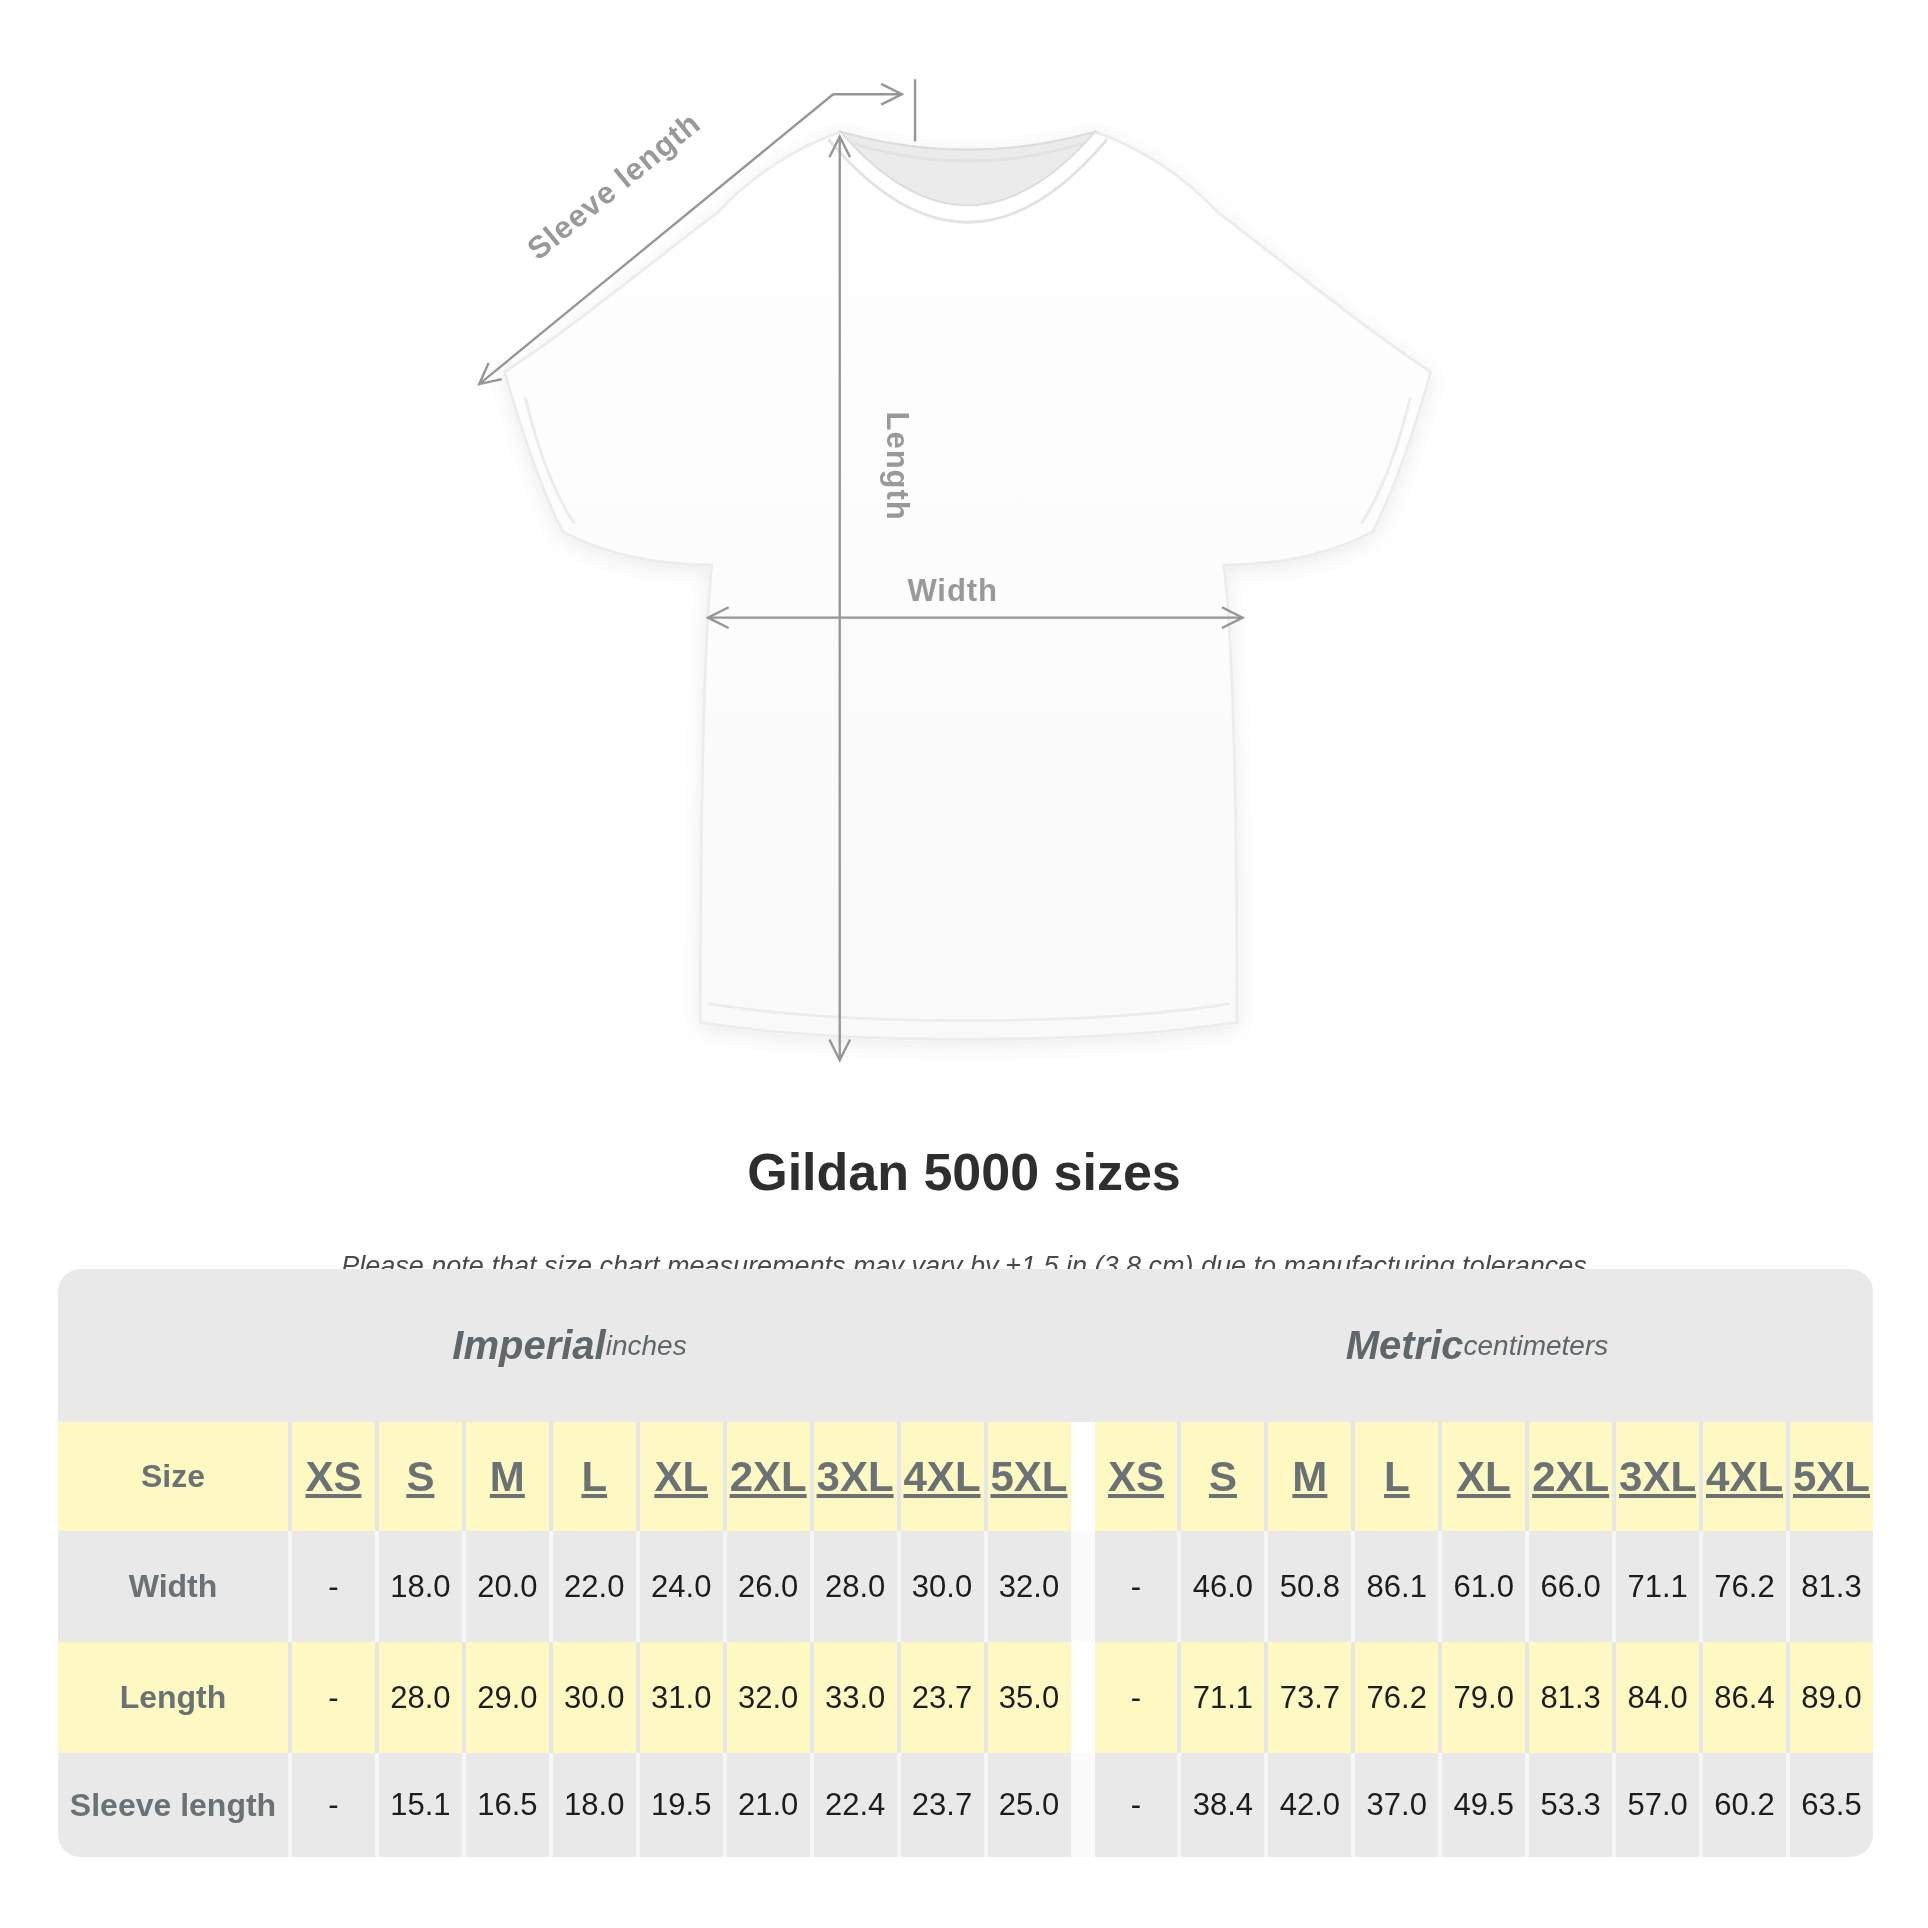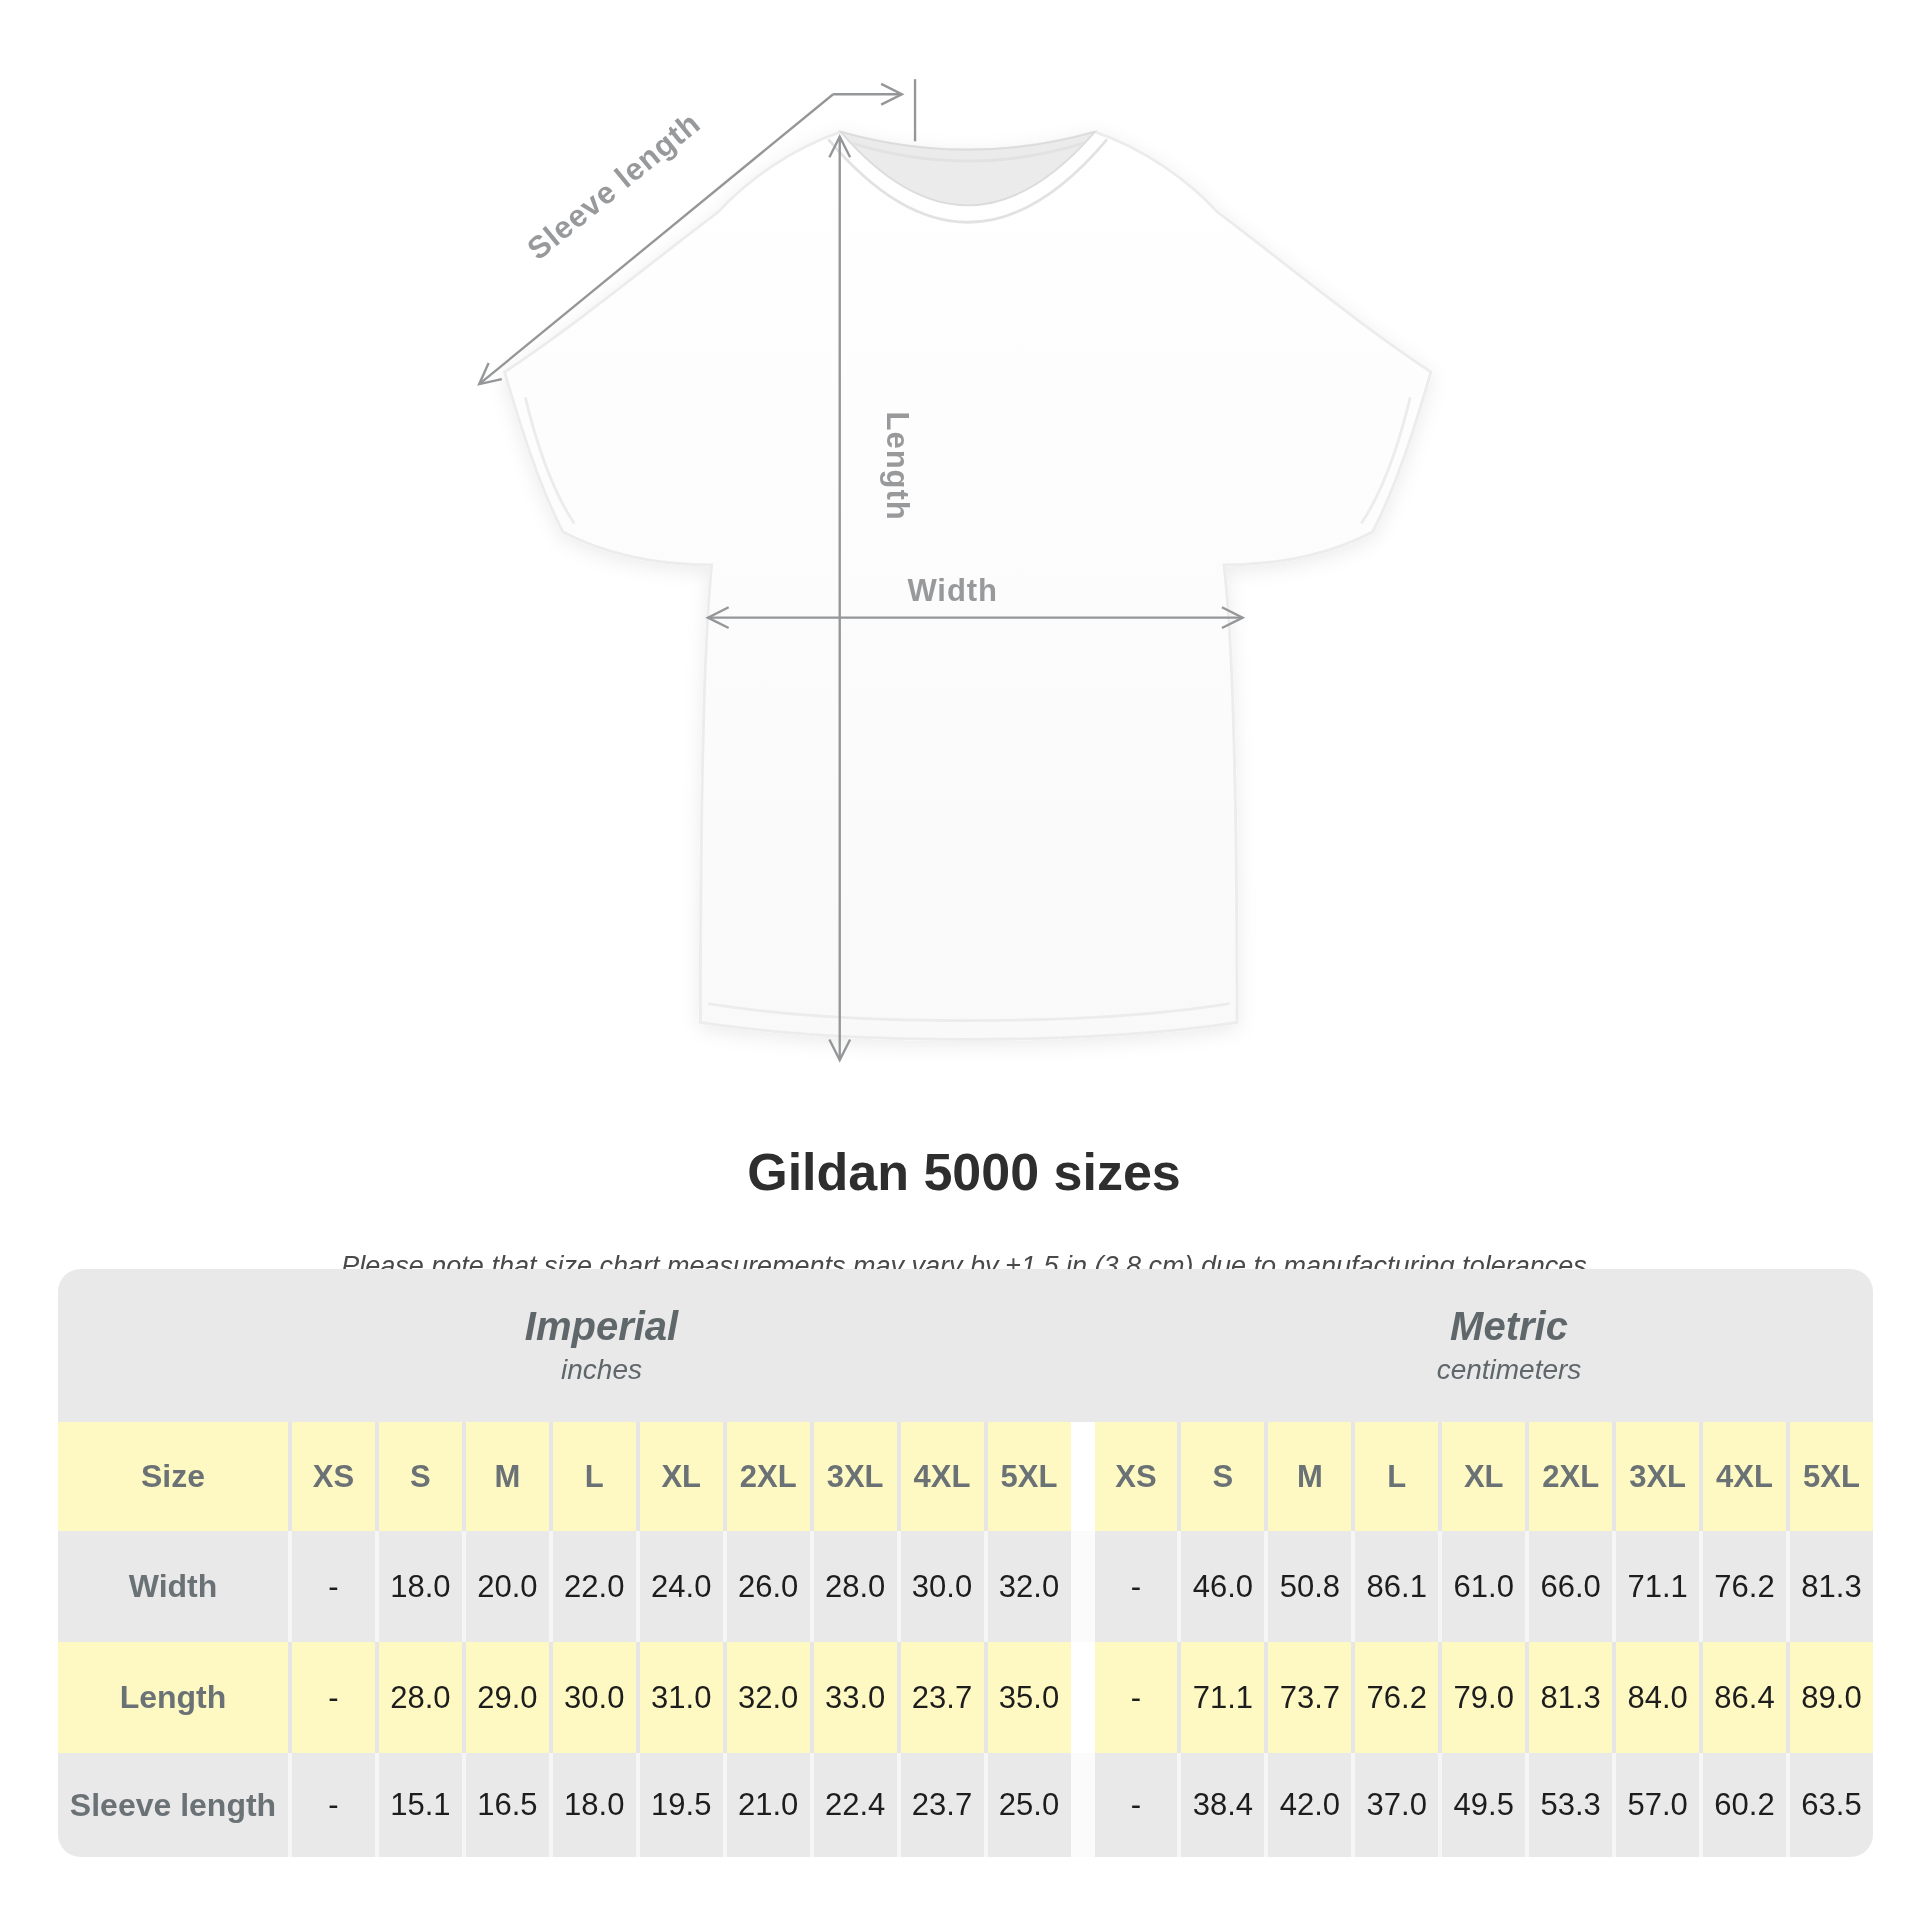--- a/index.html
+++ b/index.html
@@ -81,25 +81,23 @@
     align-items: center;
     justify-content: center;
     font-weight: bold;
     font-size: 32px;
     color: #6b7276;
     box-sizing: border-box;
   }
   .group-head {
     flex: 1 1 0;
     display: flex;
-    flex-direction: column;
     align-items: center;
     justify-content: center;
     color: #5f676b;
-    margin-left: 32px;
   }
   .group-head .g-title {
     font-size: 40px;
     font-weight: bold;
     font-style: italic;
     line-height: 49px;
   }
   .group-head .g-sub {
     font-size: 28px;
     font-style: italic;
@@ -122,21 +120,22 @@
     justify-content: center;
     box-sizing: border-box;
     border-left: 4.7px solid var(--sep);
     font-size: 31px;
     color: #1d1d1d;
   }
   .cells div.cell:first-of-type { border-left: none; }
   .size-cell {
     font-weight: bold;
     color: #6b7276;
-    font-size: 31px;
+    font-size: 42px;
+    text-decoration: underline;
   }
 </style>
 </head>
 <body>
 
 <div class="page">
 
   <svg class="diagram-svg" viewBox="0 0 2048 1215">
     <defs>
       <linearGradient id="shirtGrad" x1="0" y1="0" x2="0" y2="1">

